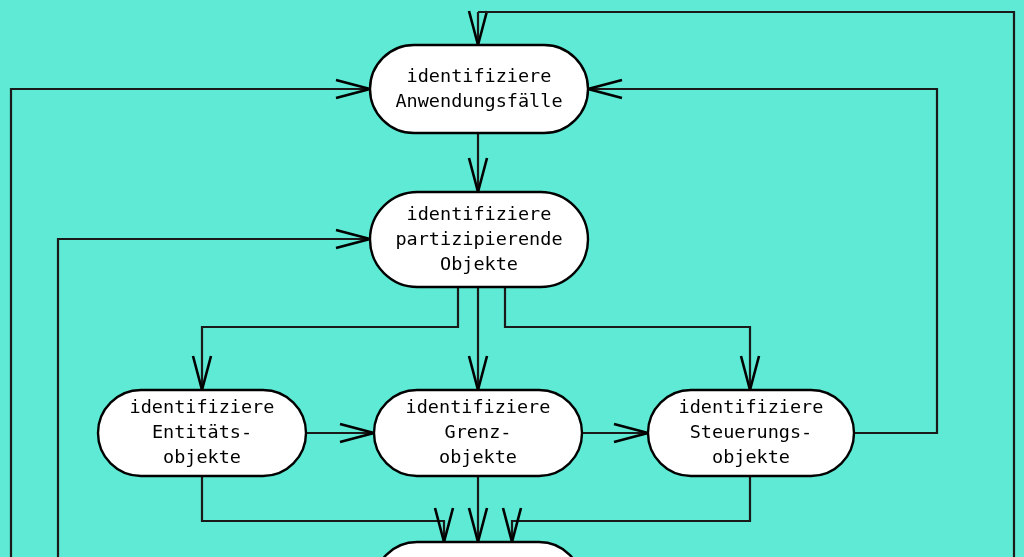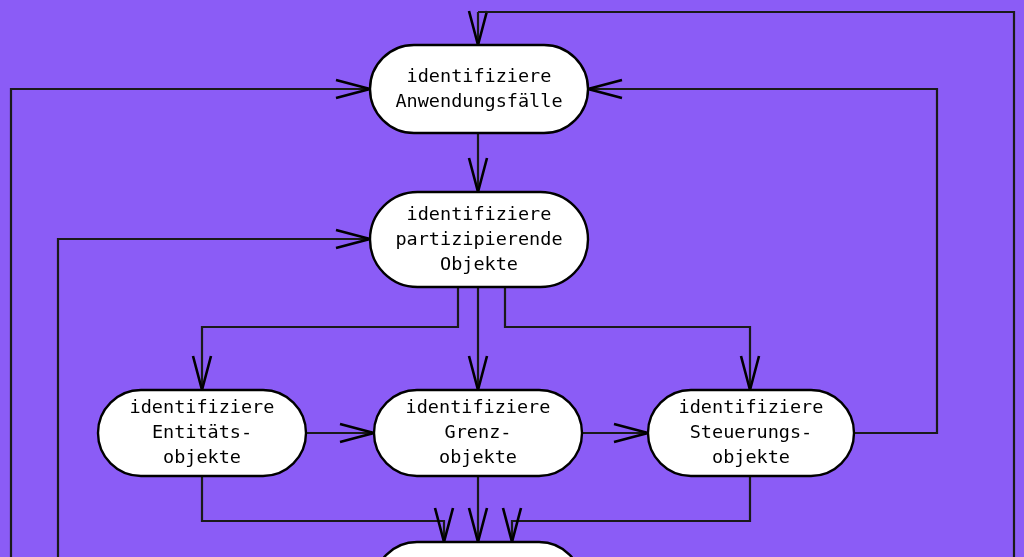--- a/index.html
+++ b/index.html
@@ -10,21 +10,21 @@
   body {
     width: 1024px;
     height: 557px;
     overflow: hidden;
     font-family: "DejaVu Sans Mono", "Liberation Mono", monospace;
   }
   #diagram-root {
     position: relative;
     width: 1024px;
     height: 557px;
-    background: #8b5cf6;
+    background: #5eead4;
   }
   svg#flowchart {
     display: block;
     width: 1024px;
     height: 557px;
   }
   .node-shape {
     fill: #ffffff;
     stroke: #000000;
     stroke-width: 2.4;

